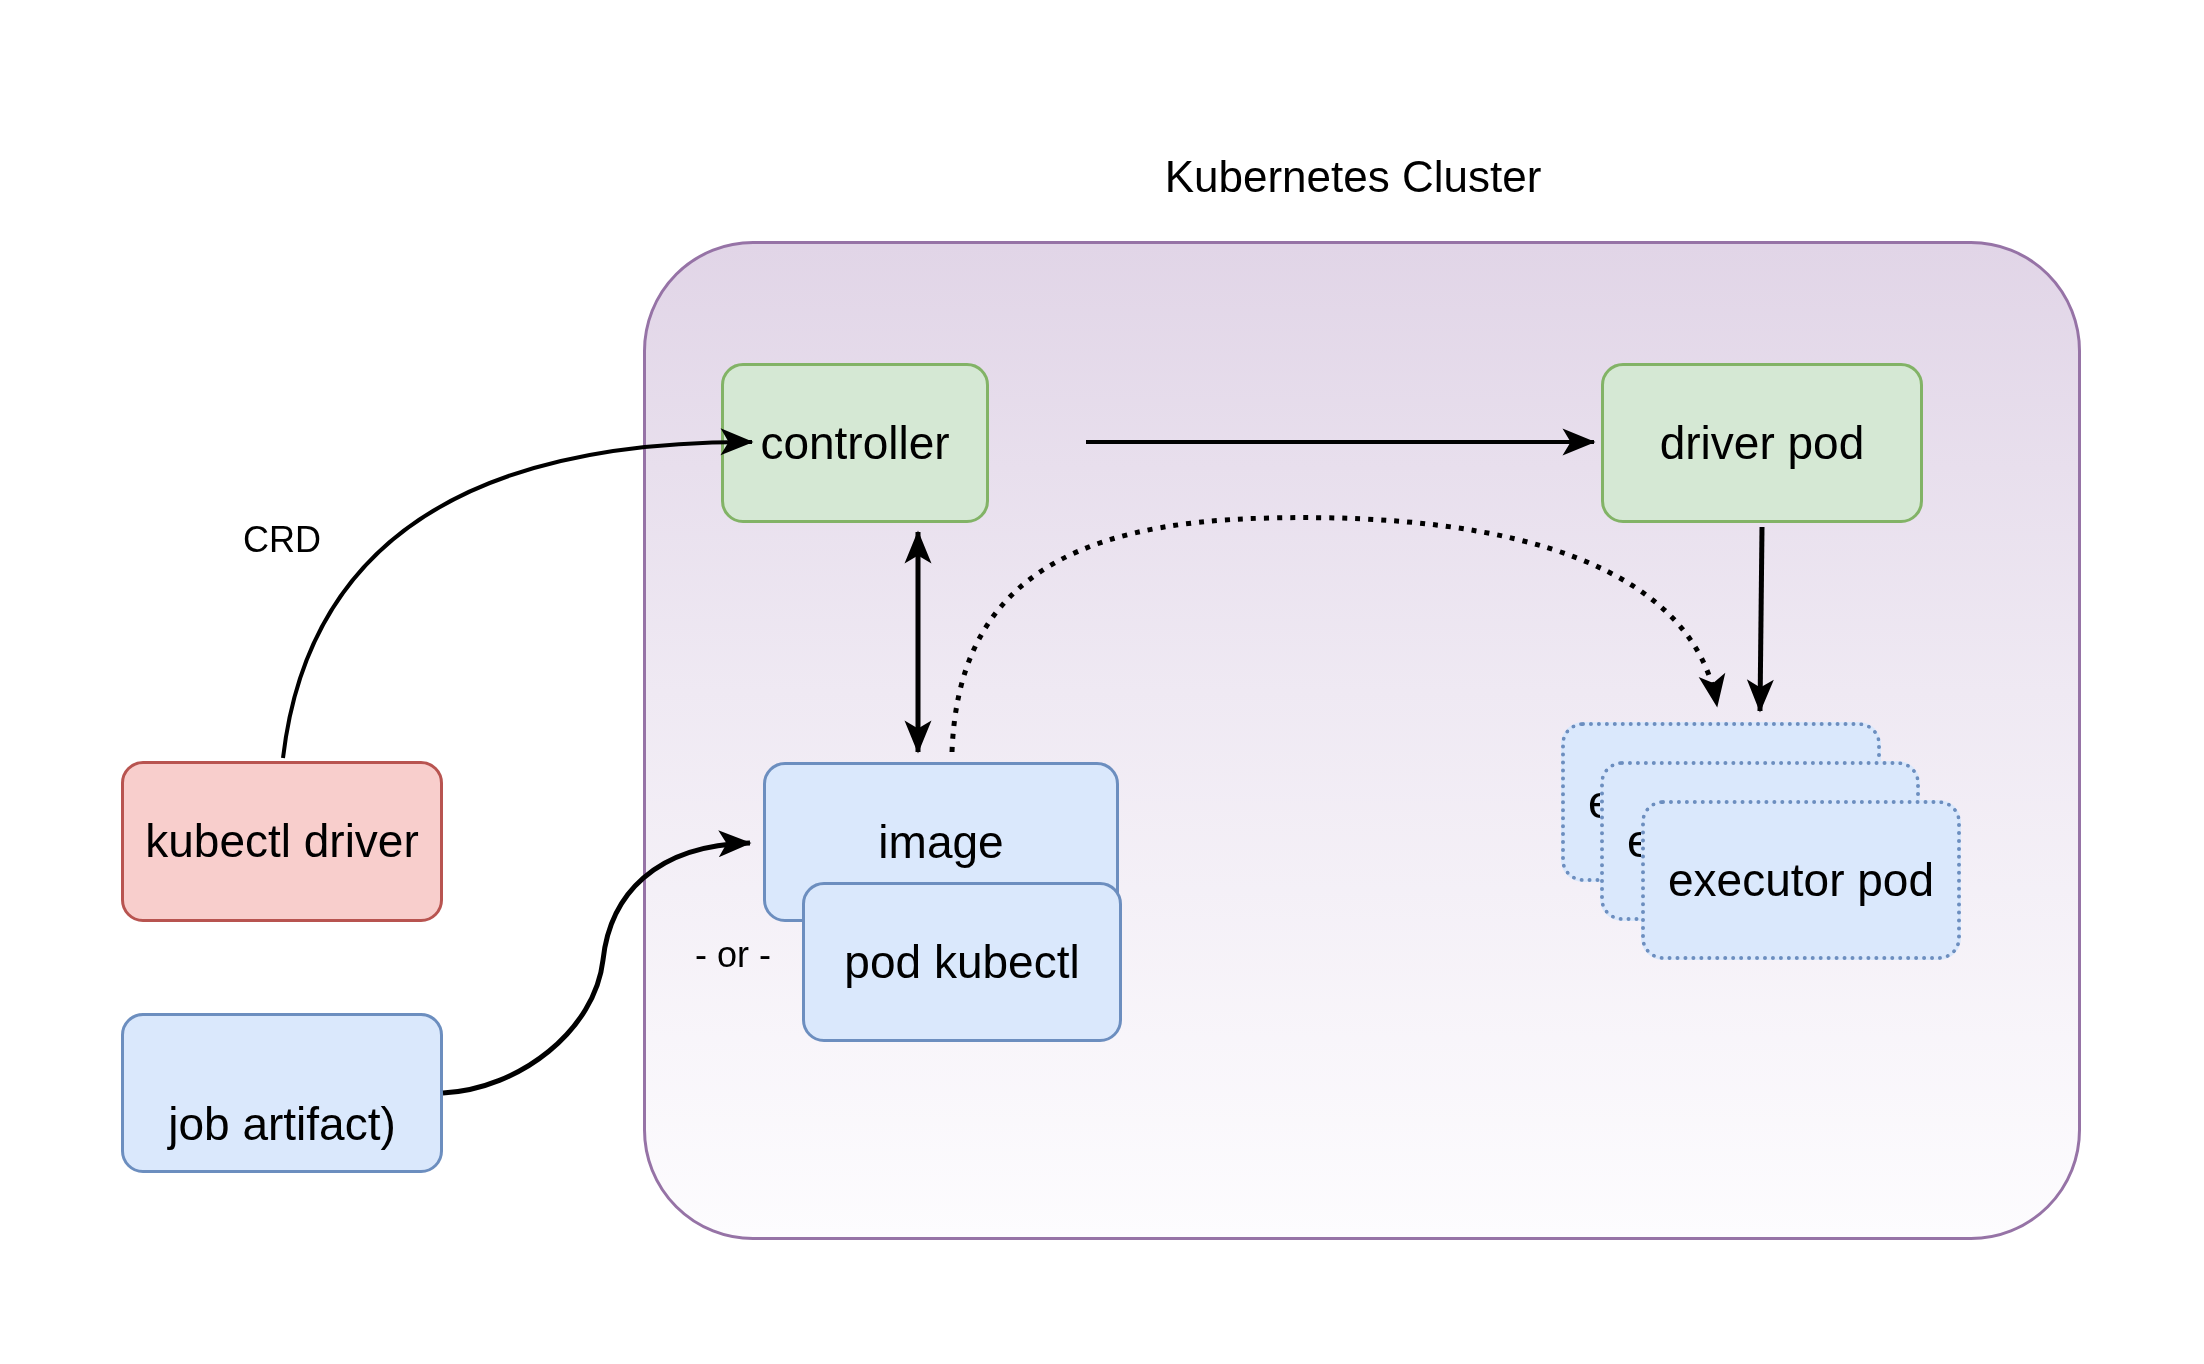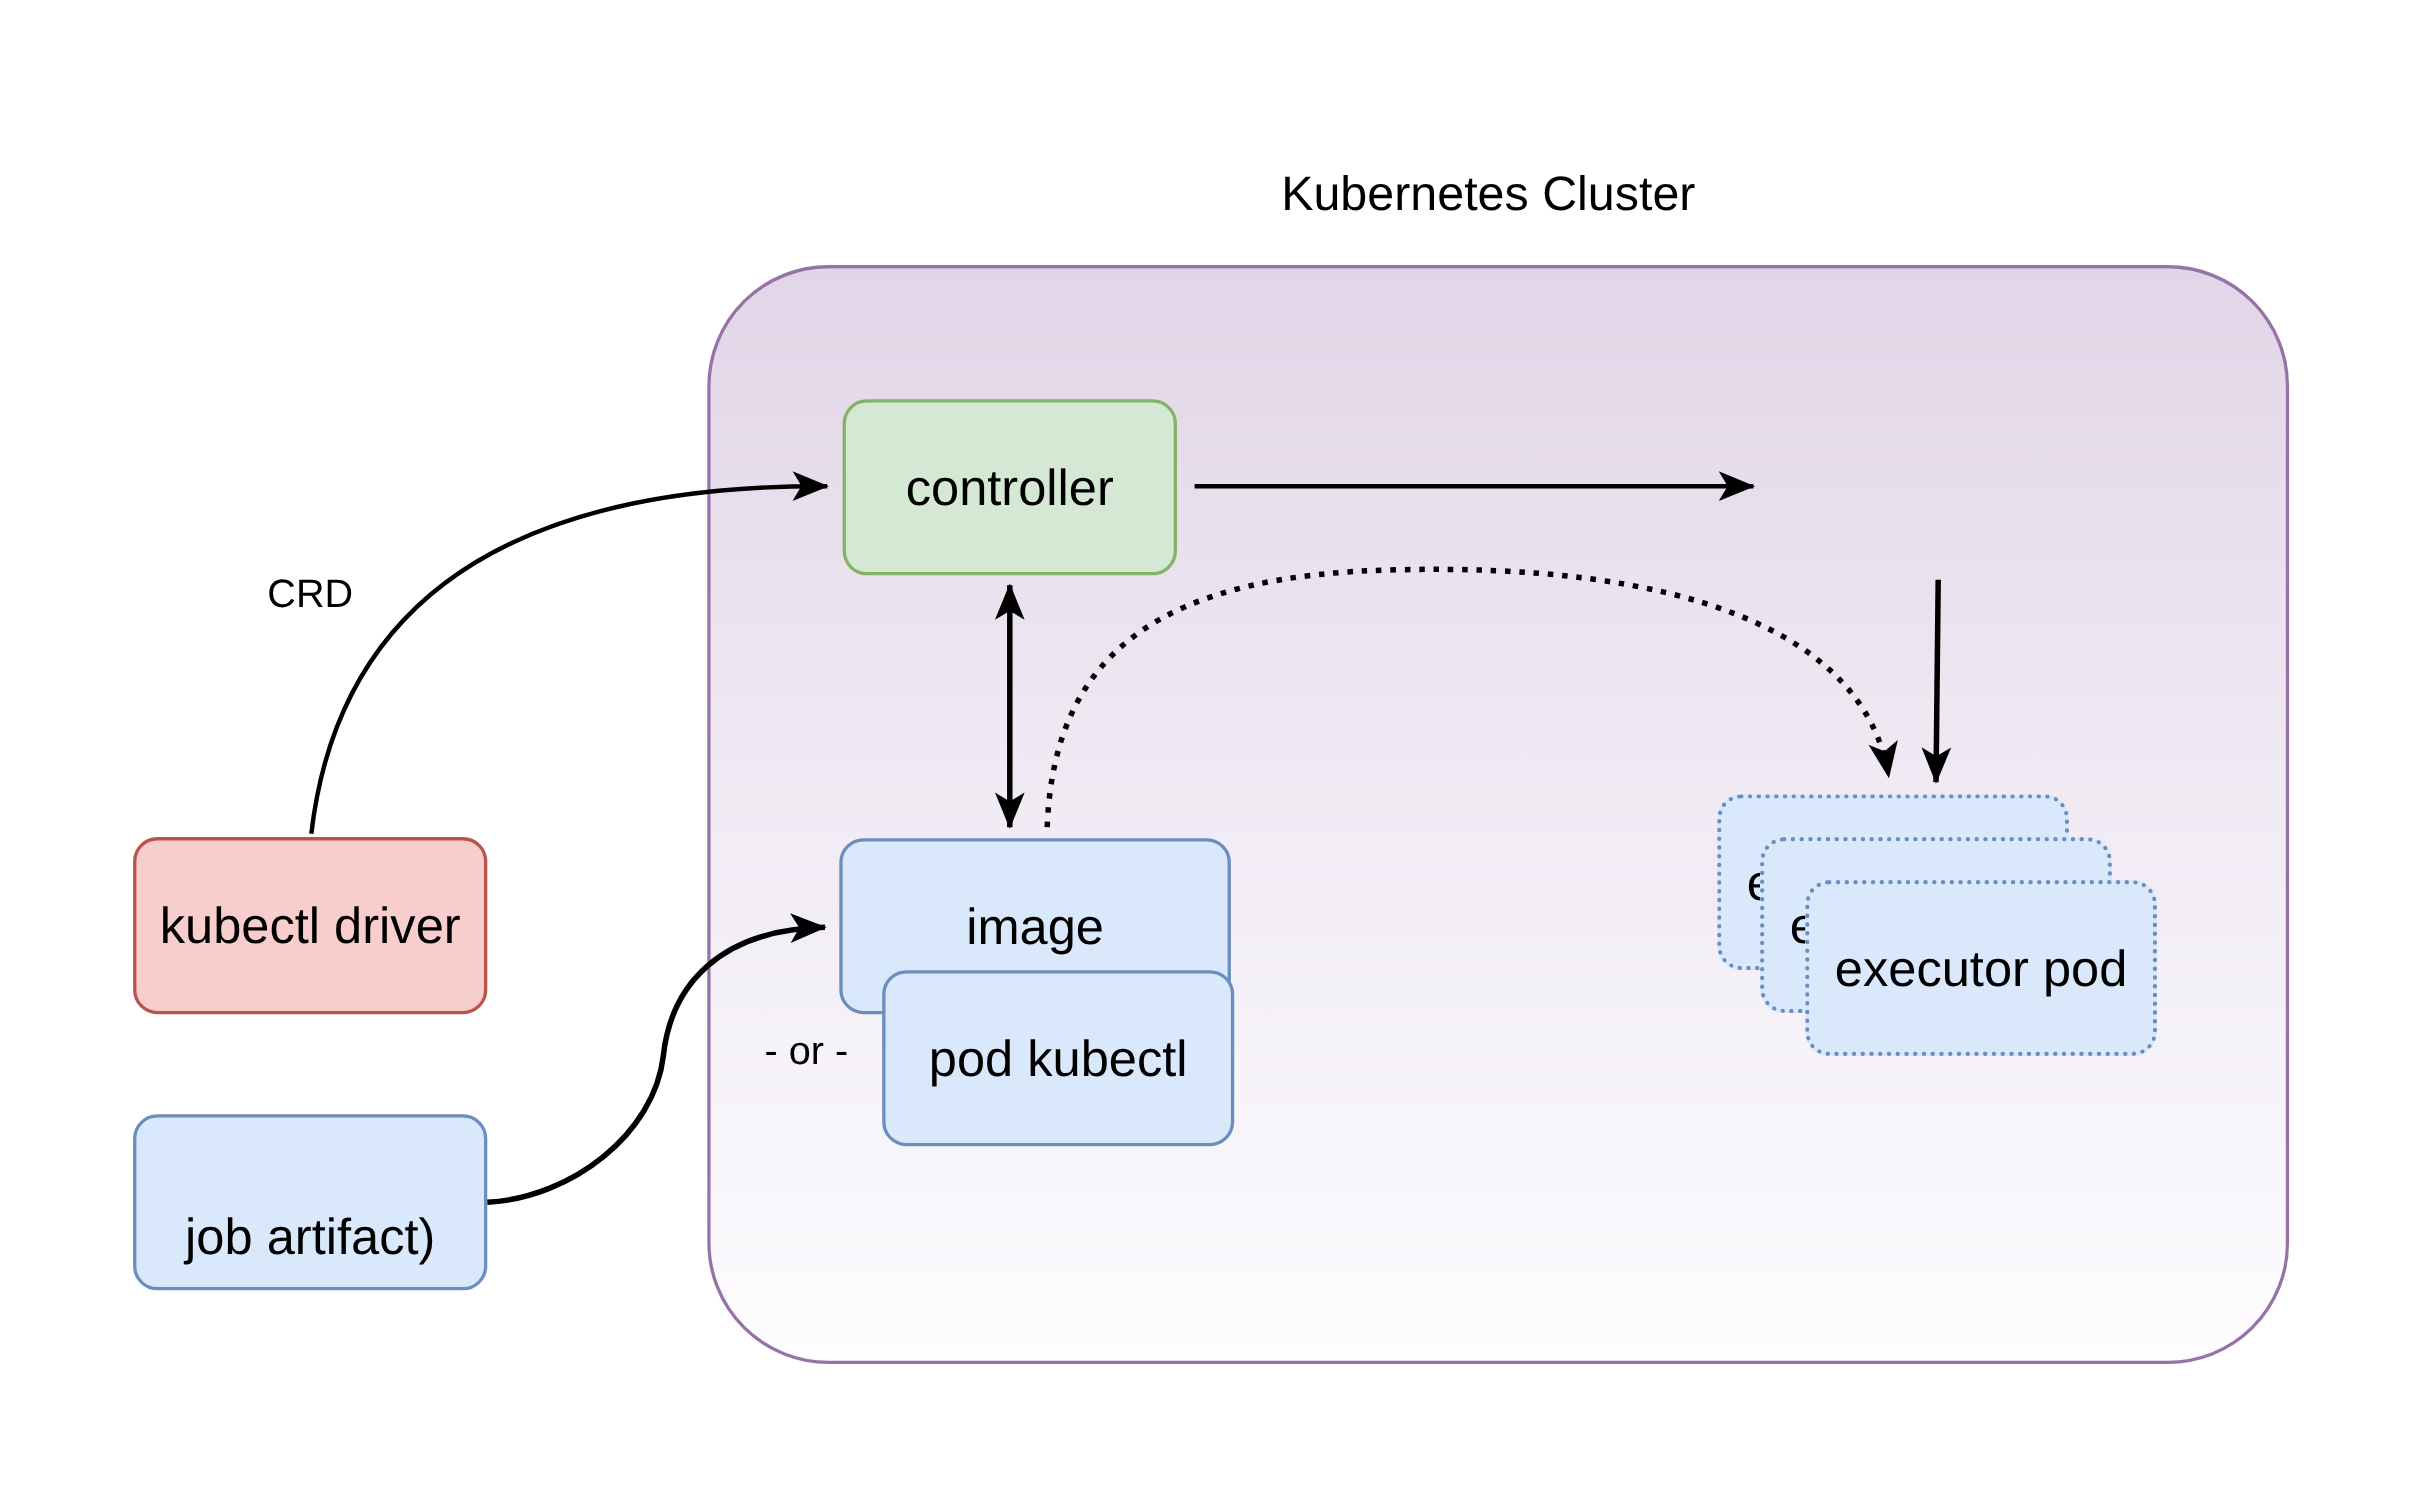--- a/index.html
+++ b/index.html
@@ -51,21 +51,21 @@
     display:flex;align-items:center;justify-content:center;
     z-index:2;
     white-space:nowrap;
   }
   #arrow-layer{
     position:absolute;left:0;top:0;width:2204px;height:1364px;
     z-index:5;
     pointer-events:none;
   }
   
-  #node-controller{left:766px;top:363px;width:304px;height:160px;}
+  #node-controller{left:721px;top:363px;width:268px;height:160px;}
   #node-driver-pod{left:1601px;top:363px;width:322px;height:160px;}
   #node-kubectl-apply{left:121px;top:761px;width:322px;height:161px;}
   #node-image-artifact{left:121px;top:1013px;width:322px;height:160px;white-space:normal;}
   #node-image{left:763px;top:762px;width:356px;height:160px;}
   #node-pod-template{left:802px;top:882px;width:320px;height:160px;z-index:3;}
   #node-executor-back{left:1561px;top:722px;width:320px;height:160px;z-index:2;}
   #node-executor-middle{left:1600px;top:761px;width:320px;height:160px;z-index:3;}
   #node-executor-front{left:1641px;top:800px;width:320px;height:160px;z-index:4;}
   #label-crd{left:182px;top:513px;width:200px;height:54px;}
   #label-or{left:633px;top:928px;width:200px;height:54px;}
@@ -76,20 +76,23 @@
 <div id="stage">
 
   <div id="cluster"></div>
 
   <div id="diagram-title">Kubernetes Cluster</div>
 
   <div id="node-controller" class="node green">
     <span>controller</span>
   </div>
 
+  <div id="node-driver-pod" class="node green">
+    <span>driver pod</span>
+  </div>
 
   <div id="node-kubectl-apply" class="node red">
     <span>kubectl driver</span>
   </div>
 
   <div id="node-image-artifact" class="node blue">
     <span><br><span>job artifact)</span></span>
   </div>
 
   <div id="node-image" class="node blue">

